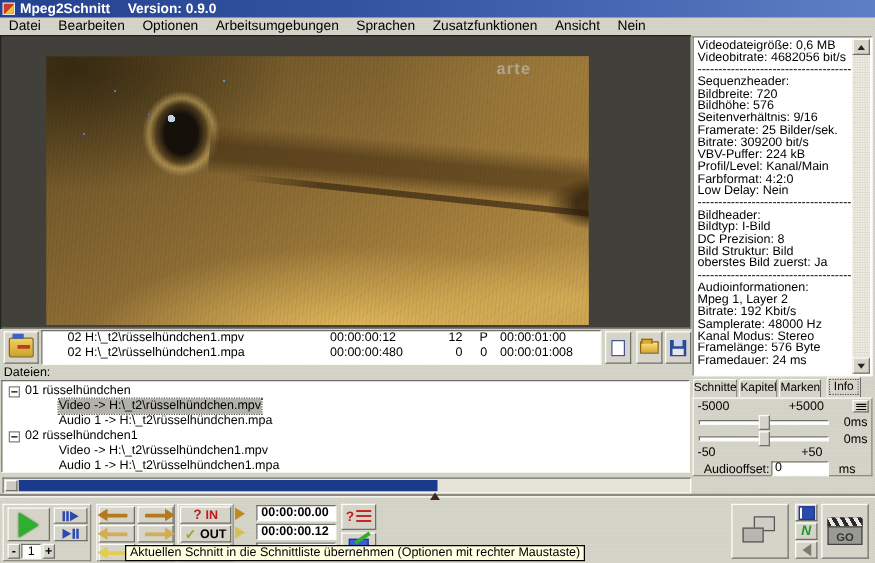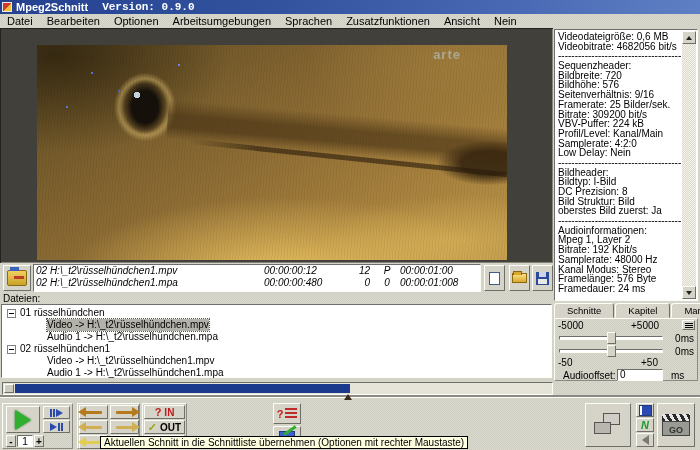--- a/index.html
+++ b/index.html
@@ -19,30 +19,30 @@
   .group  { border:1px solid; border-color:#fdfdf8 #8a8a82 #8a8a82 #fdfdf8; }
   .btn { display:flex; align-items:center; justify-content:center; cursor:default; }
   .nowrap { white-space:nowrap; overflow:hidden; }
 
   
   .titlebar { left:0; top:0; width:700px; height:14px;
     background:linear-gradient(90deg,#24418f,#33539f 40%,#4a6ab5 75%,#5f7fc4);
     display:flex; align-items:center; color:#fff; font-weight:bold; font-size:11px; }
   .appicon { width:10px; height:10px; margin:0 4px 0 2px;
     background:linear-gradient(135deg,#d03a2a 55%,#f0c040 55%); border:1px solid #e8e8e8; }
-  .titlebar .ver { margin-left:14px;font-family:Liberation Mono, monospace; }
+  .titlebar .ver { margin-left:14px; }
 
   
   .menubar { left:0; top:14px; width:700px; height:14px; display:flex; align-items:center; }
   .menuitem { padding:0 7px; height:13px; line-height:13px; }
 
   
   .videopanel { left:0; top:28px; width:553px; height:235px; background:#41403b;
     box-shadow:inset 1px 1px 0 #222220, inset -1px -1px 0 #85837b; }
-  .video { left:37px; top:17px; width:470px; height:215px; overflow:hidden;
+  .video { left:37px; top:17px; width:434px; height:215px; overflow:hidden;
     background-image:
       repeating-linear-gradient(95deg, rgba(0,0,0,.05) 0 1px, rgba(255,255,255,0) 1px 3px),
       radial-gradient(circle 1px at 55px 28px, #5577dd 0 100%, rgba(0,0,0,0) 100%),
       radial-gradient(circle 1px at 82px 46px, #4466cc 0 100%, rgba(0,0,0,0) 100%),
       radial-gradient(circle 1px at 30px 62px, #5577dd 0 100%, rgba(0,0,0,0) 100%),
       radial-gradient(circle 1px at 142px 20px, #6688ee 0 100%, rgba(0,0,0,0) 100%),
       radial-gradient(circle 3px at 100px 50px, rgba(205,225,240,.95) 0 100%, rgba(0,0,0,0) 100%),
       radial-gradient(ellipse 22px 27px at 108px 62px, #15100a 0 60%, rgba(21,16,10,0) 100%),
       radial-gradient(ellipse 38px 42px at 108px 62px, rgba(215,185,110,0) 55%, rgba(215,185,110,.5) 68%, rgba(215,185,110,0) 82%),
       radial-gradient(ellipse 70px 30px at 452px 118px, rgba(35,22,8,.78) 0 40%, rgba(35,22,8,0) 75%),
@@ -60,21 +60,21 @@
     transform:rotate(6deg); }
   .arte { right:46px; top:2px; color:rgba(175,172,158,.9); font-weight:bold; font-size:13px; letter-spacing:1px; }
 
   
   .cutrow { left:0; top:263px; width:553px; height:30px; }
   .cuticonbtn { left:3px; top:2px; width:28px; height:26px; }
   .cutglyph { position:relative; width:20px; height:16px; background:linear-gradient(#f0d060,#caa428); border:1px solid #8a6a10; border-radius:2px; }
   .cutglyph:before { content:""; position:absolute; left:2px; top:-4px; width:9px; height:4px; background:#3a62c0; }
   .cutglyph:after  { content:""; position:absolute; right:2px; top:5px; width:10px; height:3px; background:#c03a2a; }
   .cutlist { left:33px; top:1px; width:448px; height:28px; font-size:10px; }
-  .cutline { display:grid; grid-template-columns:1fr 74px 36px 26px 80px; height:12px; line-height:12px; padding-left:2px;font-style:italic; }
+  .cutline { display:grid; grid-template-columns:1fr 74px 36px 26px 80px; height:12px; line-height:12px; padding-left:20px; }
   .cutline .c-fr { text-align:right; padding-right:4px; }
   .cutline .c-ty { text-align:center; }
   .smallbtn { width:21px; height:26px; top:2px; }
   .ic-doc { width:11px; height:13px; background:#fff; border:1px solid #44588a; }
   .ic-folder { position:relative; width:15px; height:10px; background:linear-gradient(#ffe080,#d8a830); border:1px solid #8a6a10; }
   .ic-folder:before { content:""; position:absolute; left:0; top:-3px; width:7px; height:3px; background:#d8a830; border:1px solid #8a6a10; border-bottom:none; }
   .ic-floppy { position:relative; width:13px; height:13px; background:#2a4a9a; }
   .ic-floppy:before { content:""; position:absolute; left:3px; top:0; width:7px; height:5px; background:#cdd4e8; }
   .ic-floppy:after { content:""; position:absolute; left:2px; bottom:1px; width:9px; height:5px; background:#e8e8e8; }
 
@@ -98,21 +98,21 @@
   .infopanel { left:554px; top:29px; width:144px; height:272px; font-size:10px; padding:2px 16px 0 3px; }
   .il { height:9.7px; line-height:9.7px; white-space:nowrap; overflow:hidden; }
   .scroll { position:absolute; right:1px; top:1px; bottom:1px; width:14px;
     background-image:conic-gradient(#f4f2ea 25%, #dcd9cd 25% 50%, #f4f2ea 50% 75%, #dcd9cd 75%); background-size:2px 2px; }
   .sbtn { position:absolute; left:0; width:14px; height:13px; }
   .tri-up { width:0; height:0; border-left:3px solid rgba(0,0,0,0); border-right:3px solid rgba(0,0,0,0); border-bottom:4px solid #222; }
   .tri-dn { width:0; height:0; border-left:3px solid rgba(0,0,0,0); border-right:3px solid rgba(0,0,0,0); border-top:4px solid #222; }
 
   
   .tabs { left:554px; top:302px; width:146px; height:16px; display:flex; align-items:flex-end; font-size:9.5px; }
-  .tab { padding:1px 12px; margin-right:1px; border:1px solid; border-color:#fdfdf8 #6f6f69 #d6d3c8 #fdfdf8; border-radius:3px 3px 0 0; background:#d6d3c8; }
+  .tab { padding:1px 0; margin-right:1px; border:1px solid; border-color:#fdfdf8 #6f6f69 #d6d3c8 #fdfdf8; border-radius:3px 3px 0 0; background:#d6d3c8; }
   .tab.active { margin-left:3px; outline:1px dotted #555; outline-offset:-3px; padding:2px 5px; }
 
   
   .syncpanel { left:554px; top:318px; width:144px; height:63px; font-size:10px; }
   .slider { left:4px; width:104px; height:12px; }
   .slider .track { position:absolute; left:0; right:0; top:4px; height:4px; background:#fff; border:1px solid; border-color:#6f6f69 #fdfdf8 #fdfdf8 #6f6f69; }
   .slider .thumb { position:absolute; left:48px; top:0; width:9px; height:12px; background:#d6d3c8; border:1px solid; border-color:#fdfdf8 #6f6f69 #6f6f69 #fdfdf8; }
   .menudash { width:8px; height:5px; background:linear-gradient(#000 1px, rgba(0,0,0,0) 1px 2px, #000 2px 3px, rgba(0,0,0,0) 3px 4px, #000 4px); }
   .aoinput { left:62px; top:50px; width:46px; height:12px; font-size:10px; line-height:10px; padding-left:2px; }
 
@@ -243,21 +243,21 @@
   <div class="il">Videobitrate: 4682056 bit/s</div>
   <div class="il">----------------------------------------</div>
   <div class="il">Sequenzheader:</div>
   <div class="il">Bildbreite: 720</div>
   <div class="il">Bildhöhe: 576</div>
   <div class="il">Seitenverhältnis: 9/16</div>
   <div class="il">Framerate: 25 Bilder/sek.</div>
   <div class="il">Bitrate: 309200 bit/s</div>
   <div class="il">VBV-Puffer: 224 kB</div>
   <div class="il">Profil/Level: Kanal/Main</div>
-  <div class="il">Samplerate: 4:2:0</div>
+  <div class="il">Farbformat: 4:2:0</div>
   <div class="il">Low Delay: Nein</div>
   <div class="il">----------------------------------------</div>
   <div class="il">Bildheader:</div>
   <div class="il">Bildtyp: I-Bild</div>
   <div class="il">DC Prezision: 8</div>
   <div class="il">Bild Struktur: Bild</div>
   <div class="il">oberstes Bild zuerst: Ja</div>
   <div class="il">----------------------------------------</div>
   <div class="il">Audioinformationen:</div>
   <div class="il">Mpeg 1, Layer 2</div>
@@ -357,20 +357,28 @@
     </div>
     <div class="tbtn" style="left:1px;top:16px;width:41px;height:14px;gap:3px">
       <span class="chk">✓</span>
       <span class="inout">OUT</span>
     </div>
     <div class="tbtn" style="left:1px;top:31px;width:41px;height:14px">
       <span class="scis">✂</span>
     </div>
   </div>
 
+  <div class="abs" style="left:189px;top:5px;width:82px;height:46px">
+    <span class="abs tcarrow" style="top:6px;color:#c08a20"><span class="arrow r" style="width:8px"></span></span>
+    <div class="abs sunken tc" style="top:1px">00:00:00.00</div>
+    <span class="abs tcarrow" style="top:21px;color:#d8c050"><span class="arrow r" style="width:8px"></span></span>
+    <div class="abs sunken tc" style="top:16px">00:00:00.12</div>
+    <span class="abs tcarrow" style="top:36px;color:#3da93d"><span class="arrow r" style="width:8px"></span></span>
+    <div class="abs sunken tc" style="top:31px">00:00:00.12</div>
+  </div>
 
   <div class="abs" style="left:273px;top:5px;width:30px;height:46px">
     <div class="tbtn" style="left:0;top:0;width:28px;height:21px;gap:2px">
       <span class="qmark">?</span>
       <span class="lines3"></span>
     </div>
     <div class="tbtn" style="left:0;top:23px;width:28px;height:21px">
       <span class="ic-filmedit"></span>
     </div>
   </div>

